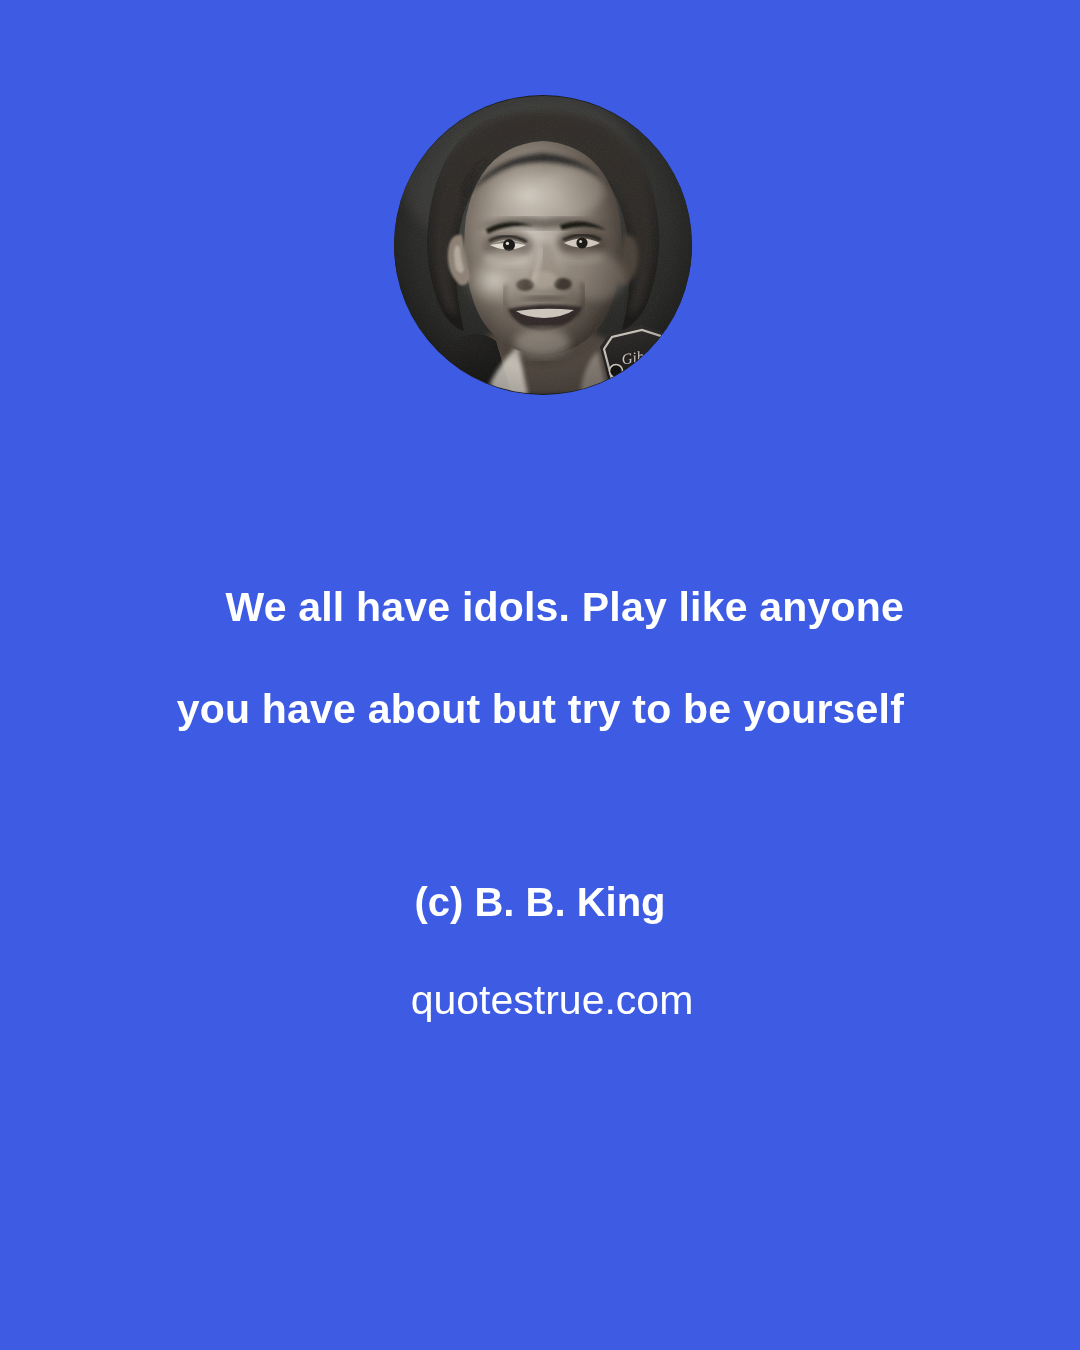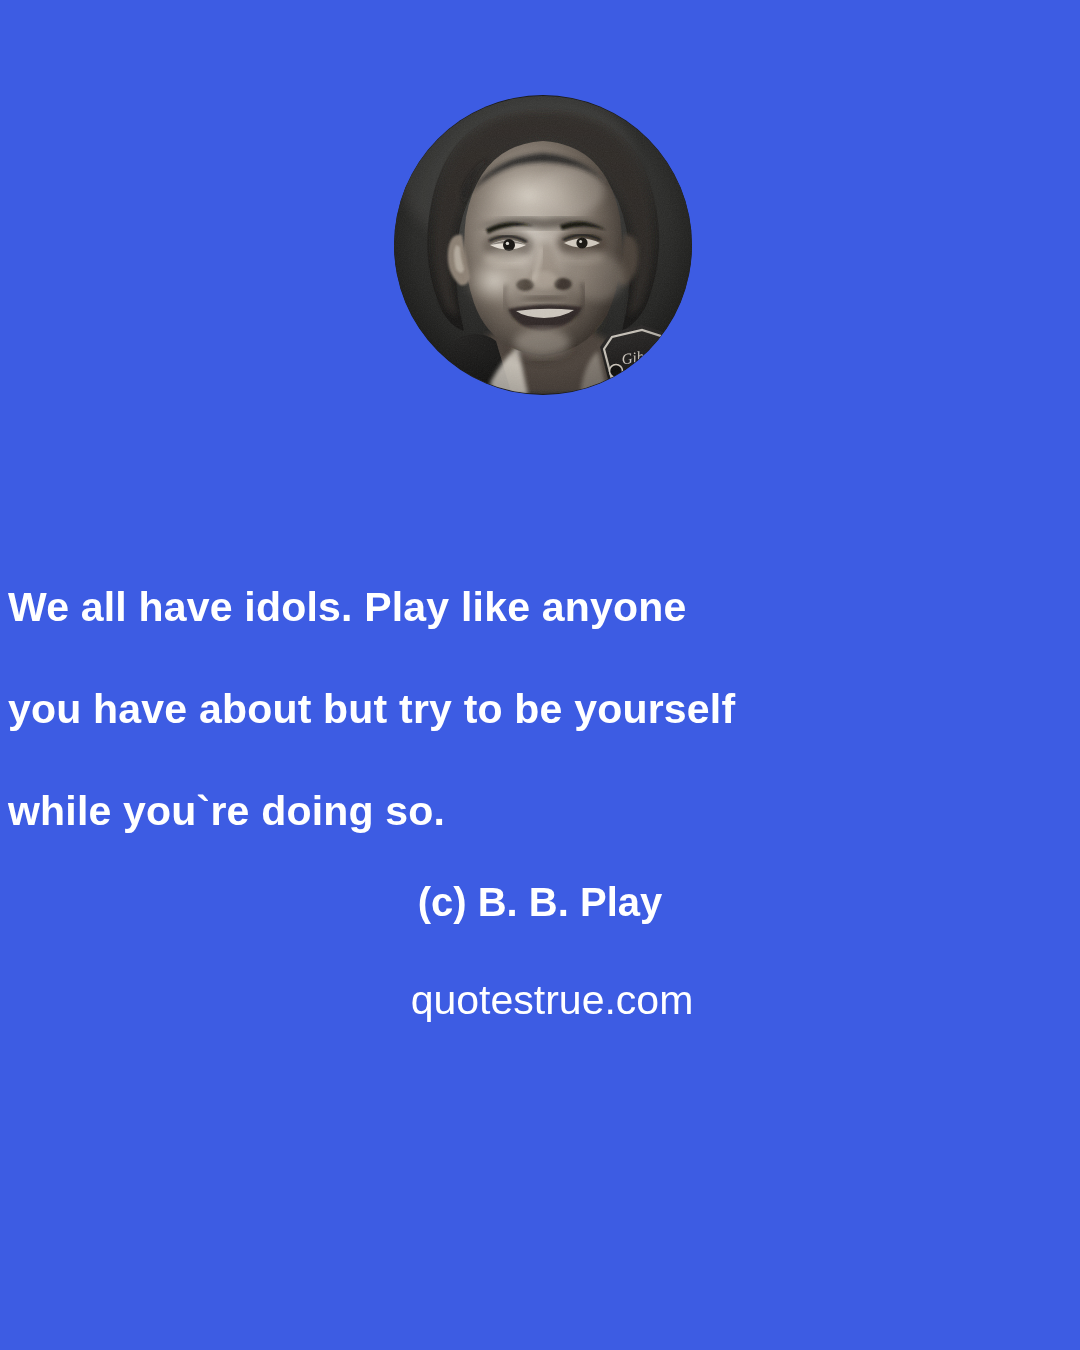--- a/index.html
+++ b/index.html
@@ -38,24 +38,24 @@
   }
   .portrait-svg {
     display: block;
     width: 298px;
     height: 300px;
   }
 
   
   .quote-block {
     position: absolute;
-    left: 8px;
+    left: 0;
     top: 556px;
     width: 904px;
-    text-align: left;
+    text-align: right;
   }
   .quote-line {
     color: #ffffff;
     font-size: 41px;
     font-weight: 600;
     line-height: 102px;
     letter-spacing: 0.2px;
     white-space: nowrap;
   }
 
@@ -255,20 +255,19 @@
           </radialGradient>
           <rect x="0" y="0" width="298" height="300" fill="url(#vig)"></rect>
         </g>
       </svg>
     </div>
   </div>
 
   <div class="quote-block">
     <div class="quote-line">We all have idols. Play like anyone</div>
     <div class="quote-line">you have about but try to be yourself</div>
-    <div class="quote-line">while you`re doing so.</div>
   </div>
 
-  <div class="author-line">(c) B. B. Play</div>
+  <div class="author-line">(c) B. B. King</div>
 
   <div class="site-line">quotestrue.com</div>
 
 </div>
 
 </body></html>

